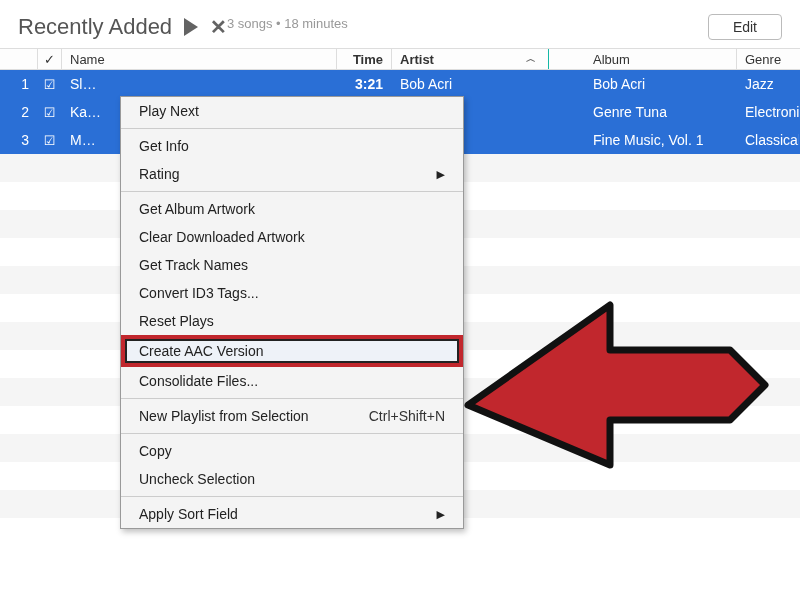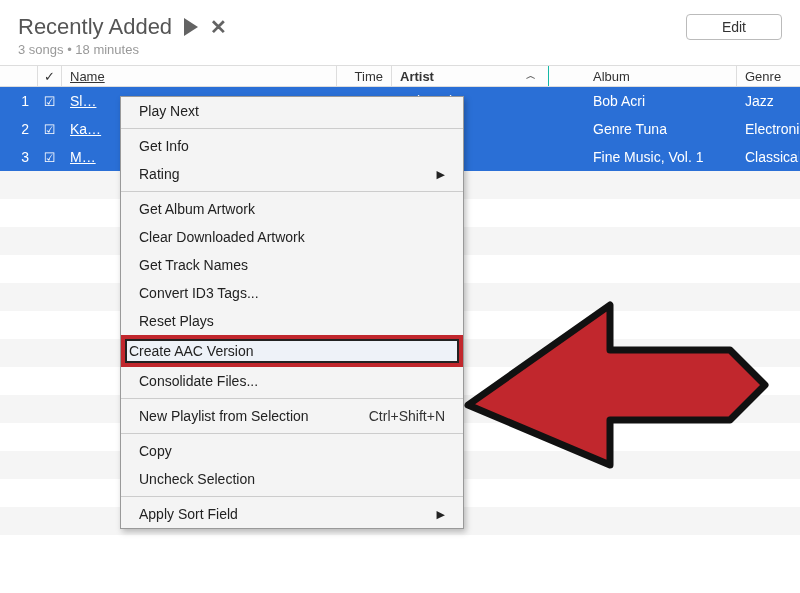--- a/index.html
+++ b/index.html
@@ -1,49 +1,49 @@
 <!DOCTYPE html>
 <html><head>
   <meta charset="utf-8">
   <style>
     * { margin: 0; padding: 0; box-sizing: border-box; font-family: -apple-system, "Segoe UI", Arial, sans-serif; }
     body { width: 800px; height: 593px; background: #fff; overflow: hidden; position: relative; }
     .header { padding: 14px 18px 8px; display: flex; justify-content: space-between; align-items: flex-start; }
-    .header-left { display: flex; flex-direction: column; }
+    .header-left { display: flex; flex-direction: row; }
     .title-row { display: flex; align-items: center; gap: 12px; }
     .playlist-title { font-size: 22px; color: #555; font-weight: 400; }
     .play-icon { width: 0; height: 0; border-left: 14px solid #636363; border-top: 9px solid transparent; border-bottom: 9px solid transparent; display: inline-block; }
     .shuffle-icon { font-size: 20px; color: #636363; font-weight: bold; }
     .subtitle { font-size: 13px; color: #999; margin-top: 2px; }
-    .edit-btn { background: #fff; border: 1px solid #bbb; border-radius: 4px; padding: 4px 35px; font-size: 14px; color: #333; cursor: pointer; }
+    .edit-btn { background: #fff; border: 1px solid #bbb; border-radius: 4px; padding: 4px 24px; font-size: 14px; color: #333; cursor: pointer; }
     .columns { display: flex; border-top: 1px solid #ddd; border-bottom: 1px solid #ddd; font-size: 13px; color: #333; background: #fdfdfd; height: 22px; align-items: center; }
     .col { padding: 0 8px; overflow: hidden; white-space: nowrap; }
     .col-num { width: 38px; text-align: right; border-right: 1px solid #ddd; height: 100%; display: flex; align-items: center; justify-content: flex-end; }
     .col-check { width: 24px; text-align: center; border-right: 1px solid #ddd; height: 100%; display: flex; align-items: center; justify-content: center; }
-    .col-name { flex: 1; border-right: 1px solid #ddd; height: 100%; display: flex; align-items: center; text-decoration: underline; }
-    .col-time { width: 55px; text-align: right; border-right: 1px solid #ddd; height: 100%; display: flex; align-items: center; justify-content: flex-end; }
+    .col-name { flex: 1; border-right: 1px solid #ddd; height: 100%; display: flex; align-items: center; }
+    .col-time { width: 55px; text-align: right; border-right: 1px solid #ddd; height: 100%; display: flex; align-items: center; justify-content: flex-end; font-weight: bold; }
     .col-artist { width: 157px; border-right: 1px solid #14b8a6; font-weight: bold; height: 100%; display: flex; align-items: center; justify-content: space-between; }
     .col-artist .sort { font-size: 10px; color: #666; padding-right: 4px; }
     .col-album { width: 152px; border-right: 1px solid #ddd; height: 100%; display: flex; align-items: center; margin-left: 36px; }
     .col-genre { width: 63px; height: 100%; display: flex; align-items: center; }
     .rows { }
     .row { display: flex; height: 28px; align-items: center; font-size: 14px; }
     .row.selected { background: #2a6fd6; color: #fff; }
     .row .col-num { color: inherit; border-right: 1px solid transparent; }
     .row .col-check, .row .col-name, .row .col-time, .row .col-artist, .row .col-album, .row .col-genre { border-right: 1px solid transparent; }
     .row .col-artist { font-weight: normal; }
     .check { font-size: 13px; }
     .empty-row { height: 28px; }
     .empty-row.striped { background: #f5f5f5; }
     .context-menu { position: absolute; left: 120px; top: 96px; width: 344px; background: #f4f4f4; border: 1px solid #999; box-shadow: 2px 3px 6px rgba(0,0,0,.25); font-size: 14px; color: #222; }
     .menu-item { padding: 6px 18px; display: flex; justify-content: space-between; align-items: center; }
     .menu-item.hover { cursor: pointer; }
     .menu-sep { height: 1px; background: #ccc; margin: 3px 0; }
     .menu-submenu-arrow { font-size: 11px; }
-    .menu-highlight { border: 4px solid #c1272d; background: #eef2f8; outline: 2px solid #222; outline-offset: -6px; padding: 4px 4px; }
+    .menu-highlight { border: 4px solid #c1272d; background: #eef2f8; outline: 2px solid #222; outline-offset: -6px; padding: 4px 14px; }
     .menu-shortcut { color: #333; font-size: 14px; }
     .arrow-annotation { position: absolute; left: 460px; top: 255px; pointer-events: none; }
   </style>
 </head>
 <body>
 
 <div class="header">
   <div class="header-left">
     <div class="title-row">
       <span class="playlist-title">Recently Added</span>

